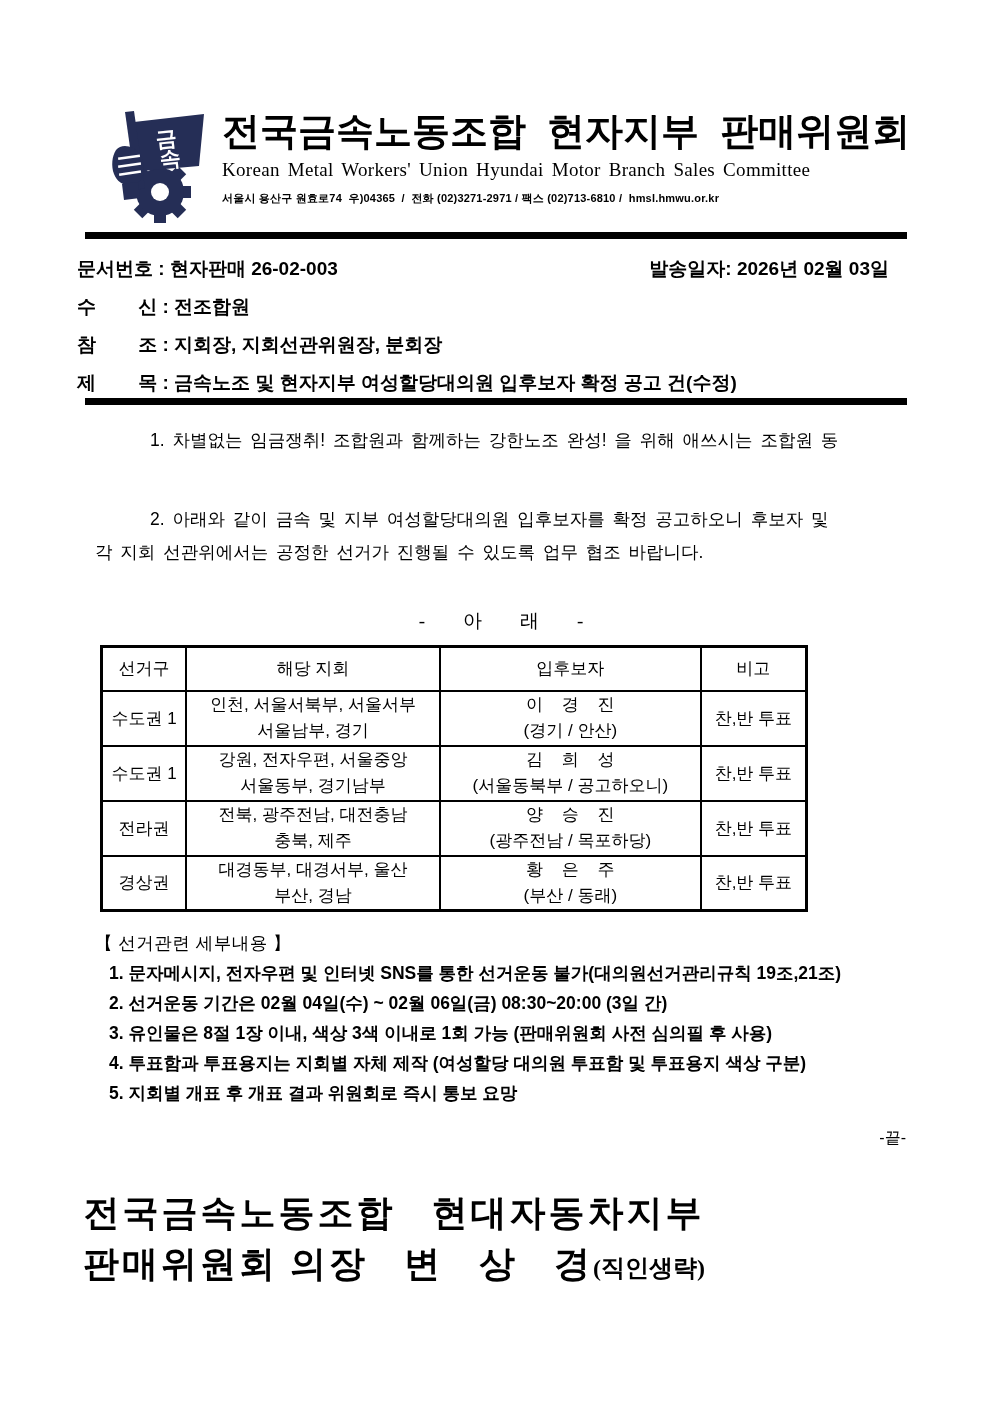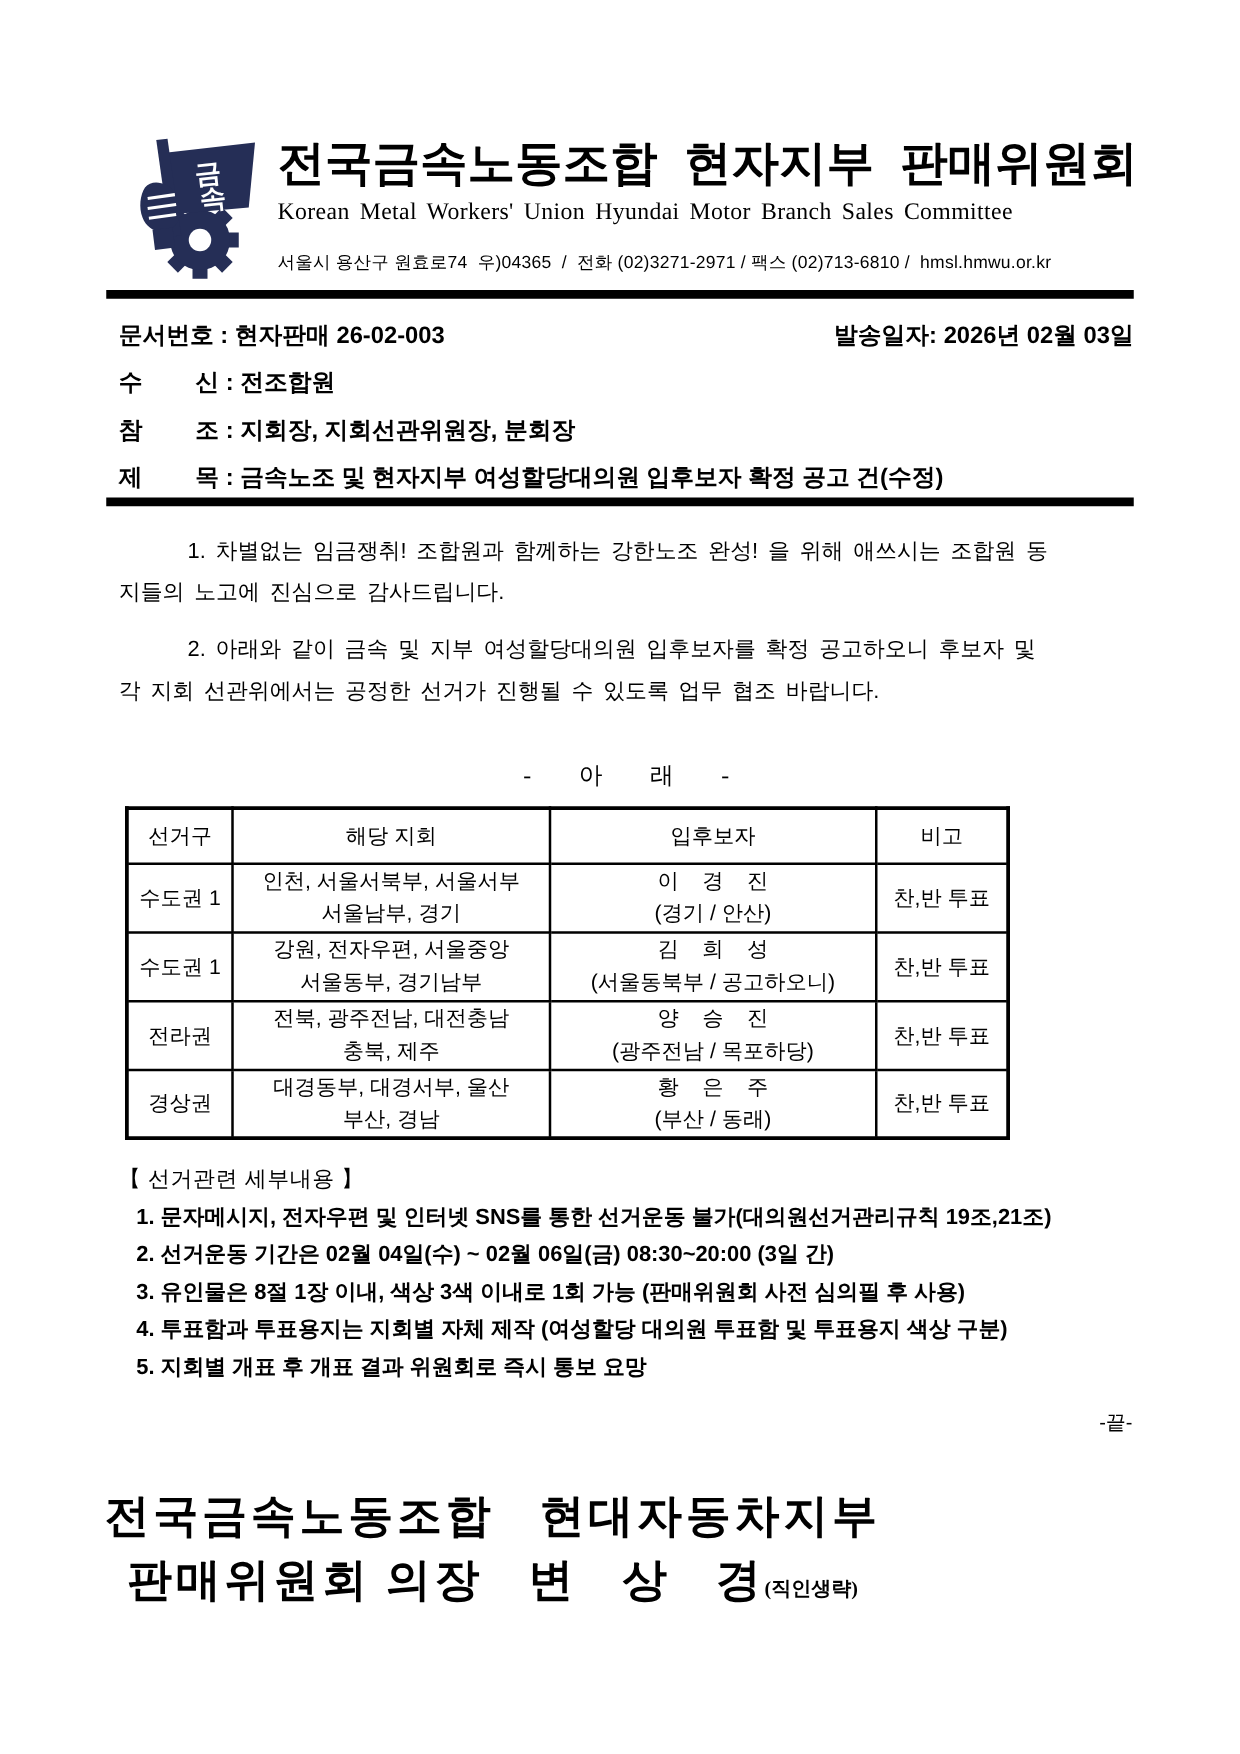--- a/index.html
+++ b/index.html
@@ -20,31 +20,31 @@
   .org-title {
     font-size: 38px; font-weight: bold; line-height: 46px;
     white-space: pre; letter-spacing: 0px;
   }
   .org-subtitle {
     font-family: "Liberation Serif", "DejaVu Serif", serif;
     font-size: 19px; line-height: 24px; margin-top: 4px;
     word-spacing: 3px; letter-spacing: 0.3px; white-space: pre;
   }
   .org-address {
-    font-size: 14px; line-height: 18px; margin-top: 18px;
-    white-space: pre; letter-spacing: 0.2px;
+    font-size: 11px; line-height: 18px; margin-top: 7px;
+    white-space: pre; letter-spacing: 0.2px; font-weight: bold;
   }
 
   
   .rule { position: absolute; left: 85px; width: 822px; height: 7px; background: #000; }
   .rule-top { top: 232px; }
   .rule-mid { top: 398px; }
 
   
-  .meta { position: absolute; left: 95px; top: 250px; width: 812px;
+  .meta { position: absolute; left: 77px; top: 250px; width: 812px;
           font-size: 19px; font-weight: bold; }
   .meta-line { line-height: 38px; white-space: pre; }
   .meta-line-first { display: flex; justify-content: space-between; }
   .meta-line-first span { white-space: pre; }
 
   
   .para { position: absolute; left: 95px; width: 814px; font-size: 17.5px; }
   .para .line { line-height: 33px; word-spacing: 3px; white-space: pre; }
   .para .indent { padding-left: 55px; }
   .para1 { top: 424px; }
@@ -79,21 +79,21 @@
   .details { position: absolute; left: 95px; top: 928px; width: 816px; font-size: 17.5px; }
   .details-heading { line-height: 30px; letter-spacing: 0.5px; white-space: pre; }
   .details-item { line-height: 30px; margin-left: 14px; white-space: pre; font-weight: bold; }
 
   
   .end-mark { position: absolute; right: 86px; top: 1128px; font-size: 16px; }
   .signature { position: absolute; left: 0; top: 1190px; width: 788px; text-align: center;
                font-family: "Liberation Serif", "DejaVu Serif", serif; font-weight: bold; }
   .sig-line1 { font-size: 36px; line-height: 46px; letter-spacing: 3px; white-space: pre; }
   .sig-line2 { font-size: 36px; line-height: 48px; letter-spacing: 3px; white-space: pre; margin-top: 4px; }
-  .sig-suffix { font-size: 16px; letter-spacing: 0px; }
+  .sig-suffix { font-size: 24px; letter-spacing: 0px; }
 </style>
 </head>
 <body>
 
 <div class="page">
 
   <div class="header">
     <div class="logo-wrap">
       <svg width="118" height="120" viewBox="0 0 118 120" xmlns="http://www.w3.org/2000/svg">
 
@@ -142,21 +142,20 @@
     </div>
     <div class="meta-line">수        신 : 전조합원</div>
     <div class="meta-line">참        조 : 지회장, 지회선관위원장, 분회장</div>
     <div class="meta-line">제        목 : 금속노조 및 현자지부 여성할당대의원 입후보자 확정 공고 건(수정)</div>
   </div>
 
   <div class="rule rule-mid"></div>
 
   <div class="para para1">
     <div class="line indent">1. 차별없는 임금쟁취! 조합원과 함께하는 강한노조 완성! 을 위해 애쓰시는 조합원 동</div>
-    <div class="line">지들의 노고에 진심으로 감사드립니다.</div>
   </div>
   <div class="para para2">
     <div class="line indent">2. 아래와 같이 금속 및 지부 여성할당대의원 입후보자를 확정 공고하오니 후보자 및</div>
     <div class="line">각 지회 선관위에서는 공정한 선거가 진행될 수 있도록 업무 협조 바랍니다.</div>
   </div>
 
   <div class="below-divider">-        아        래        -</div>
 
   <table class="cand-table">
     <thead>

